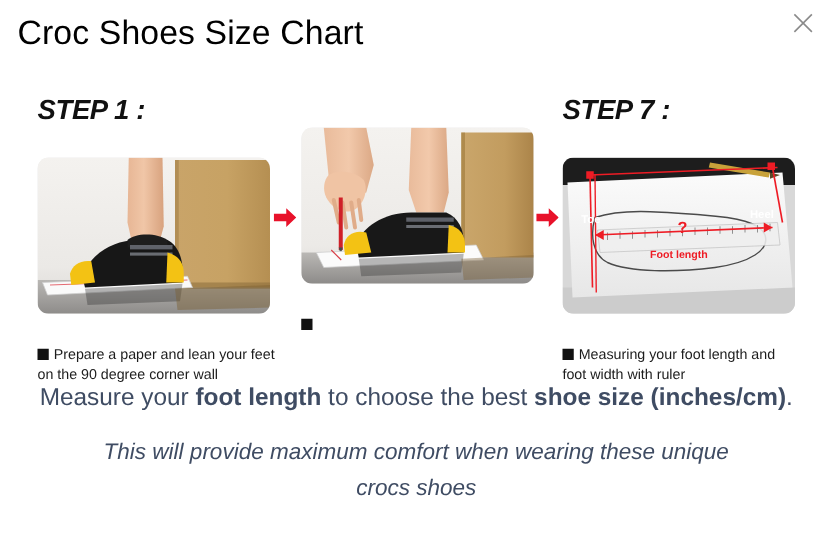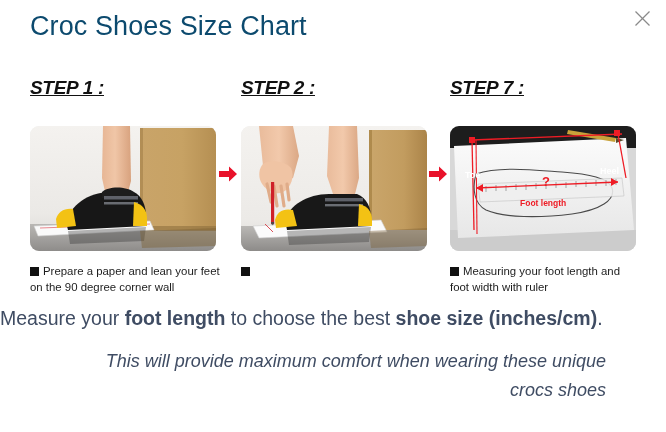--- a/index.html
+++ b/index.html
@@ -12,26 +12,26 @@
     height: 432px;
     position: relative;
     overflow: hidden;
     font-family: "Liberation Sans", sans-serif;
     color: #3d4852;
   }
 
   
   #modal-title {
     position: absolute;
-    left: 30px;
+    left: 14px;
     top: 11px;
     font-size: 27px;
     font-weight: 400;
     letter-spacing: 0.1px;
-    color: #0c4a6e;
+    color: #000000;
     white-space: nowrap;
   }
   #close-button {
     position: absolute;
     right: 10px;
     top: 4px;
     width: 28px;
     height: 28px;
     display: flex;
     align-items: center;
@@ -58,41 +58,40 @@
     height: 208px;
   }
   .step-panel.p1 { left: 30px; }
   .step-panel.p2 { left: 241px; }
   .step-panel.p3 { left: 450px; }
 
   .step-label {
     font-family: "Liberation Sans", sans-serif;
     font-style: italic;
     font-weight: bold;
-    font-size: 19px;
+    font-size: 22px;
     letter-spacing: -0.3px;
     color: #111111;
     height: 24px;
     line-height: 20px;
     white-space: nowrap;
-    text-decoration: underline;
   }
 
   .step-photo {
     position: relative;
     margin-top: 24px;
     width: 186px;
     height: 125px;
     border-radius: 9px;
     overflow: hidden;
     background: #efefef;
   }
 
   .step-caption {
-    margin-top: 13px;
+    margin-top: 26px;
     font-size: 11.4px;
     line-height: 15.5px;
     color: #1c1c1c;
     width: 190px;
   }
   .cap-bullet {
     display: inline-block;
     width: 9px;
     height: 9px;
     background: #111111;
@@ -113,34 +112,34 @@
 
   
   .scene { position: absolute; inset: 0; }
 
   
   #footer-line-1 {
     position: absolute;
     left: 0;
     top: 305px;
     width: 666px;
-    text-align: left;
+    text-align: center;
     font-size: 19.5px;
     font-weight: 400;
     color: #3f4c63;
     line-height: 26px;
   }
   #footer-line-1 b { font-weight: 700; }
 
   #footer-line-2 {
     position: absolute;
     left: 60px;
     top: 347px;
     width: 546px;
-    text-align: right;
+    text-align: center;
     font-size: 18px;
     font-style: italic;
     font-weight: 400;
     color: #3f4c63;
     line-height: 29px;
   }
 </style>
 </head>
 <body>
 
@@ -205,21 +204,20 @@
         <path d="M38 105 L116 101 L114 115 L40 118 Z" fill="#2a2a2a" opacity="0.35"></path>
         <path d="M110 105 L186 102 L186 120 L112 122 Z" fill="#7a5f34" opacity="0.45"></path>
       </svg>
     </div>
     <div class="step-caption">
       <span class="cap-bullet"></span><span>Prepare a paper and lean your feet on the 90 degree corner wall</span>
     </div>
   </div>
 
   <div class="step-panel p2">
-    <div class="step-label">STEP 2 :</div>
     <div class="step-photo">
       <svg class="scene" viewBox="0 0 186 125" preserveAspectRatio="none">
         <defs>
           <linearGradient id="wall2" x1="0" y1="0" x2="0" y2="1">
             <stop offset="0%" stop-color="#f4f2ef"></stop>
             <stop offset="75%" stop-color="#eceae7"></stop>
             <stop offset="100%" stop-color="#dad8d5"></stop>
           </linearGradient>
           <linearGradient id="board2" x1="0" y1="0" x2="1" y2="0">
             <stop offset="0%" stop-color="#caa66b"></stop>

